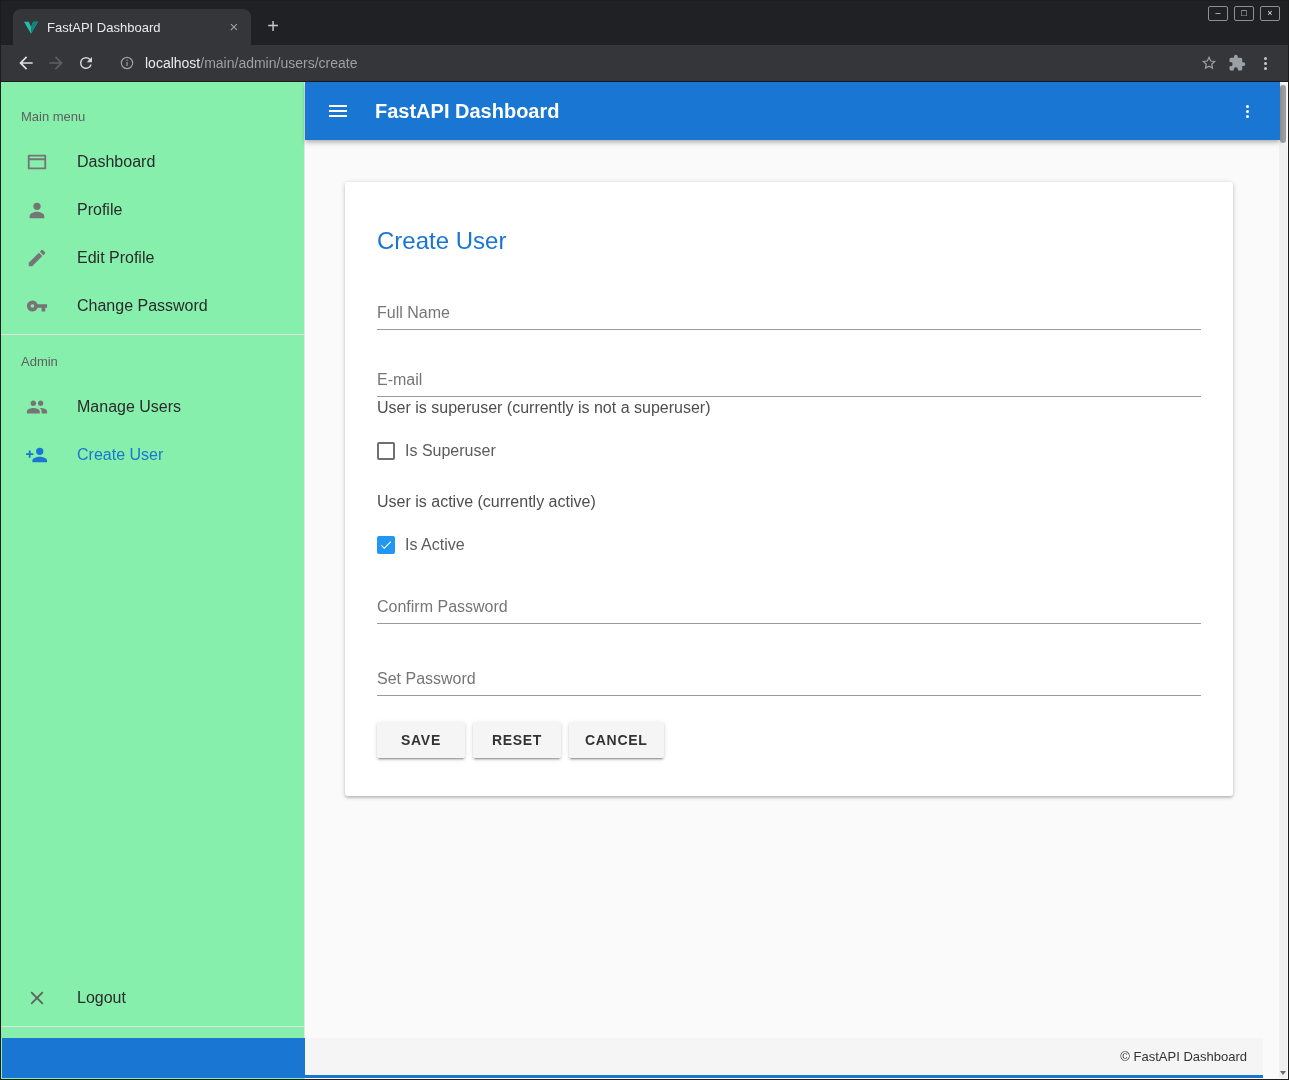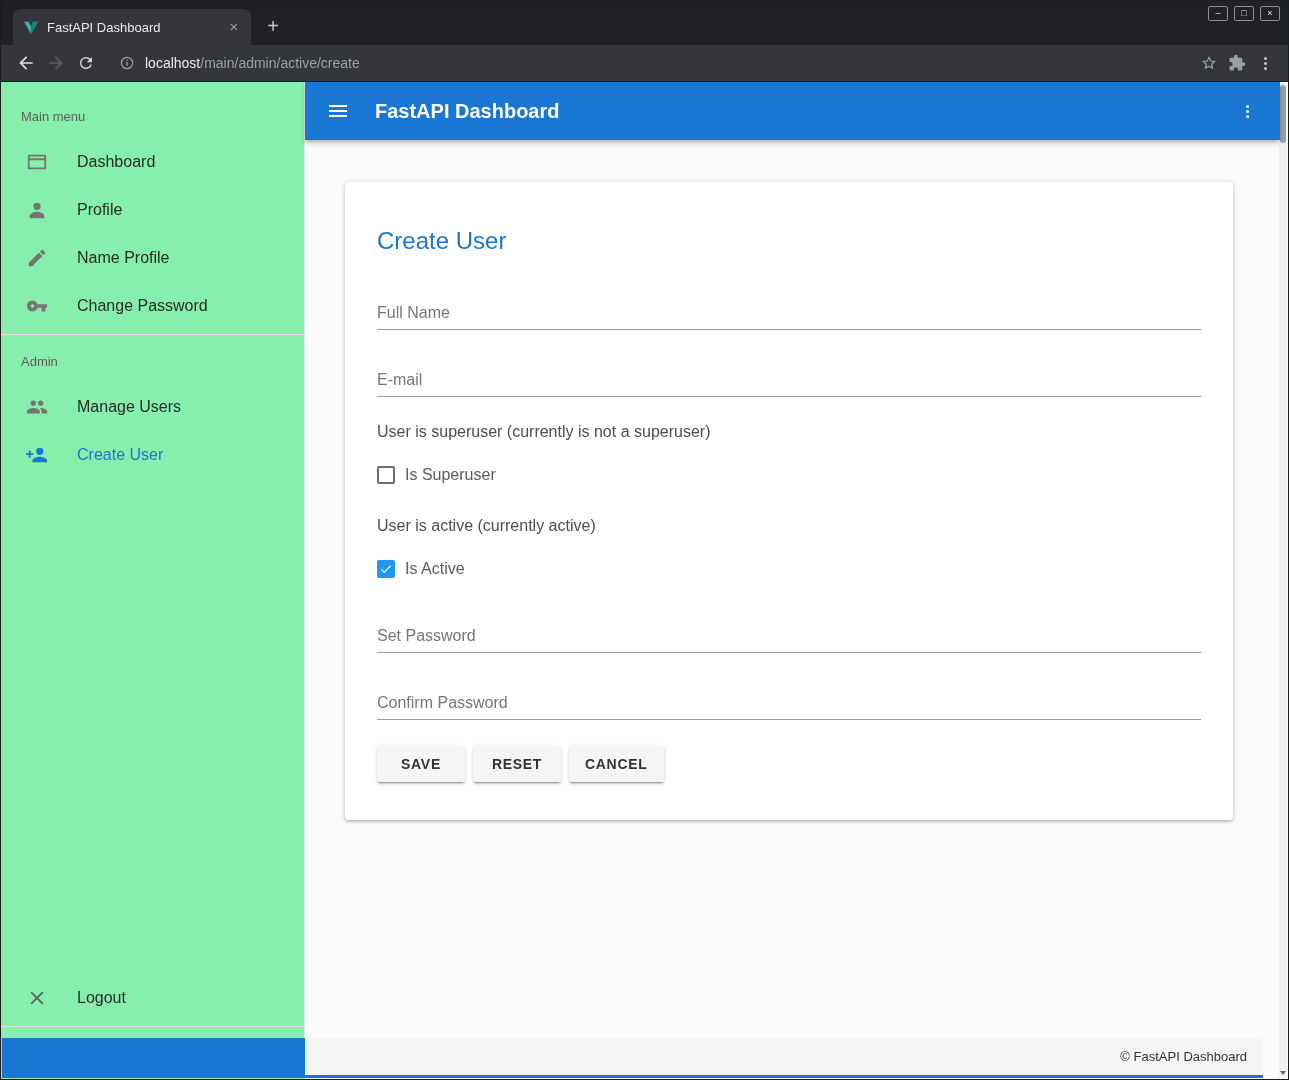--- a/index.html
+++ b/index.html
@@ -67,21 +67,21 @@
   .tfield input { display: block; width: 100%; border: none; border-bottom: 1px solid #9b9b9b;
                   background: transparent; font-family: "Liberation Sans", sans-serif;
                   font-size: 16px; color: #0369a1; padding: 0 0 7px; outline: none; }
   .tfield input::placeholder { color: #767676; opacity: 1; }
   .hint { font-size: 16px; line-height: 22px; color: #4e4e4e; }
   .cb-row { display: flex; align-items: center; height: 24px; }
   .cb { width: 18px; height: 18px; border: 2px solid #6f6f6f; border-radius: 2px; flex: none;
         display: flex; align-items: center; justify-content: center; }
   .cb.checked { border: none; background: #2196f3; }
   .cb-label { margin-left: 10px; font-size: 16px; color: #5c5c5c; }
-  .mt20 { margin-top: 20px; } .mt24 { margin-top: 24px; } .mt26 { margin-top: 26px; }
+  .mt20 { margin-top: 20px; } .mt24 { } .mt26 { margin-top: 26px; }
   .mt28 { margin-top: 28px; } .mt41 { margin-top: 41px; } .mt46 { margin-top: 46px; }
   .btn-row { display: flex; gap: 8px; }
   .btn { min-width: 88px; height: 36px; padding: 0 16px; border: none; border-radius: 2px;
          background: #f5f5f5; color: #333; font-family: "Liberation Sans", sans-serif;
          font-size: 14px; font-weight: bold; letter-spacing: .7px;
          box-shadow: 0 3px 1px -2px rgba(0,0,0,.2), 0 2px 2px 0 rgba(0,0,0,.14), 0 1px 5px 0 rgba(0,0,0,.12); }
 
   
   .footer { position: absolute; left: 1px; right: 25px; bottom: 1px; height: 40px; background: #1976d2; }
   .footer-panel { position: absolute; left: 303px; right: 0; top: 0; bottom: 3px; background: #f5f5f5;
@@ -137,21 +137,21 @@
         </svg>
     </span>
     <div class="omnibox">
       <span style="display:flex;">
         <svg viewBox="0 0 24 24" width="16" height="16">
             <circle cx="12" cy="12" r="8.5" fill="none" stroke="#9aa0a6" stroke-width="1.8"></circle>
             <rect x="11.1" y="10.5" width="1.8" height="6" fill="#9aa0a6"></rect>
             <circle cx="12" cy="7.8" r="1.1" fill="#9aa0a6"></circle>
           </svg>
       </span>
-      <span class="url"><span class="host">localhost</span><span class="path">/main/admin/active/create</span></span>
+      <span class="url"><span class="host">localhost</span><span class="path">/main/admin/users/create</span></span>
     </div>
     <div class="tb-right">
       <span style="display:flex;">
         <svg viewBox="0 0 24 24" width="18" height="18">
             <path fill="none" stroke="#9aa0a6" stroke-width="1.6" d="M12 4.5l2.3 4.9 5.2.6-3.9 3.6 1.1 5.2L12 16.2l-4.7 2.6 1.1-5.2-3.9-3.6 5.2-.6z"></path>
           </svg>
       </span>
       <span style="display:flex;">
         <svg viewBox="0 0 24 24" width="18" height="18">
             <path fill="#9aa0a6" d="M20.5 11H19V7a2 2 0 0 0-2-2h-4V3.5a2.5 2.5 0 0 0-5 0V5H4a2 2 0 0 0-2 2v3.8h1.5a2.7 2.7 0 0 1 0 5.4H2V20a2 2 0 0 0 2 2h3.8v-1.5a2.7 2.7 0 0 1 5.4 0V22H17a2 2 0 0 0 2-2v-4h1.5a2.5 2.5 0 0 0 0-5z"></path>
@@ -187,21 +187,21 @@
         </span>
         <span class="s-label">Profile</span>
       </div>
 
       <div class="s-item">
         <span class="s-icon">
           <svg viewBox="0 0 24 24" width="22" height="22">
               <path fill="#757575" d="M3 17.25V21h3.75L17.81 9.94l-3.75-3.75L3 17.25zM20.71 7.04a1 1 0 0 0 0-1.41l-2.34-2.34a1 1 0 0 0-1.41 0l-1.83 1.83 3.75 3.75 1.83-1.83z"></path>
             </svg>
         </span>
-        <span class="s-label">Name Profile</span>
+        <span class="s-label">Edit Profile</span>
       </div>
 
       <div class="s-item">
         <span class="s-icon">
           <svg viewBox="0 0 24 24" width="22" height="22">
               <path fill="#757575" fill-rule="evenodd" d="M7 14A2 2 0 0 1 5 12A2 2 0 0 1 7 10A2 2 0 0 1 9 12A2 2 0 0 1 7 14M12.65 10C11.83 7.67 9.61 6 7 6A6 6 0 0 0 1 12A6 6 0 0 0 7 18C9.61 18 11.83 16.33 12.65 14H17V18H21V14H23V10H12.65Z"></path>
             </svg>
         </span>
         <span class="s-label">Change Password</span>
       </div>
@@ -283,25 +283,25 @@
           <p class="hint mt28">User is active (currently active)</p>
           <div class="cb-row mt20">
             <span class="cb checked">
               <svg viewBox="0 0 24 24" width="14" height="14">
                   <path fill="#fff" d="M9 16.2 4.8 12l-1.4 1.4L9 19 21 7l-1.4-1.4z"></path>
                 </svg>
             </span>
             <span class="cb-label">Is Active</span>
           </div>
 
+          <div class="tfield mt41">
+            <input placeholder="Confirm Password" style="">
+          </div>
           <div class="tfield mt46">
             <input placeholder="Set Password" style="">
-          </div>
-          <div class="tfield mt41">
-            <input placeholder="Confirm Password" style="">
           </div>
 
           <div class="btn-row mt26">
             <button class="btn">SAVE</button>
             <button class="btn">RESET</button>
             <button class="btn">CANCEL</button>
           </div>
         </div>
       </main>
     </div>

